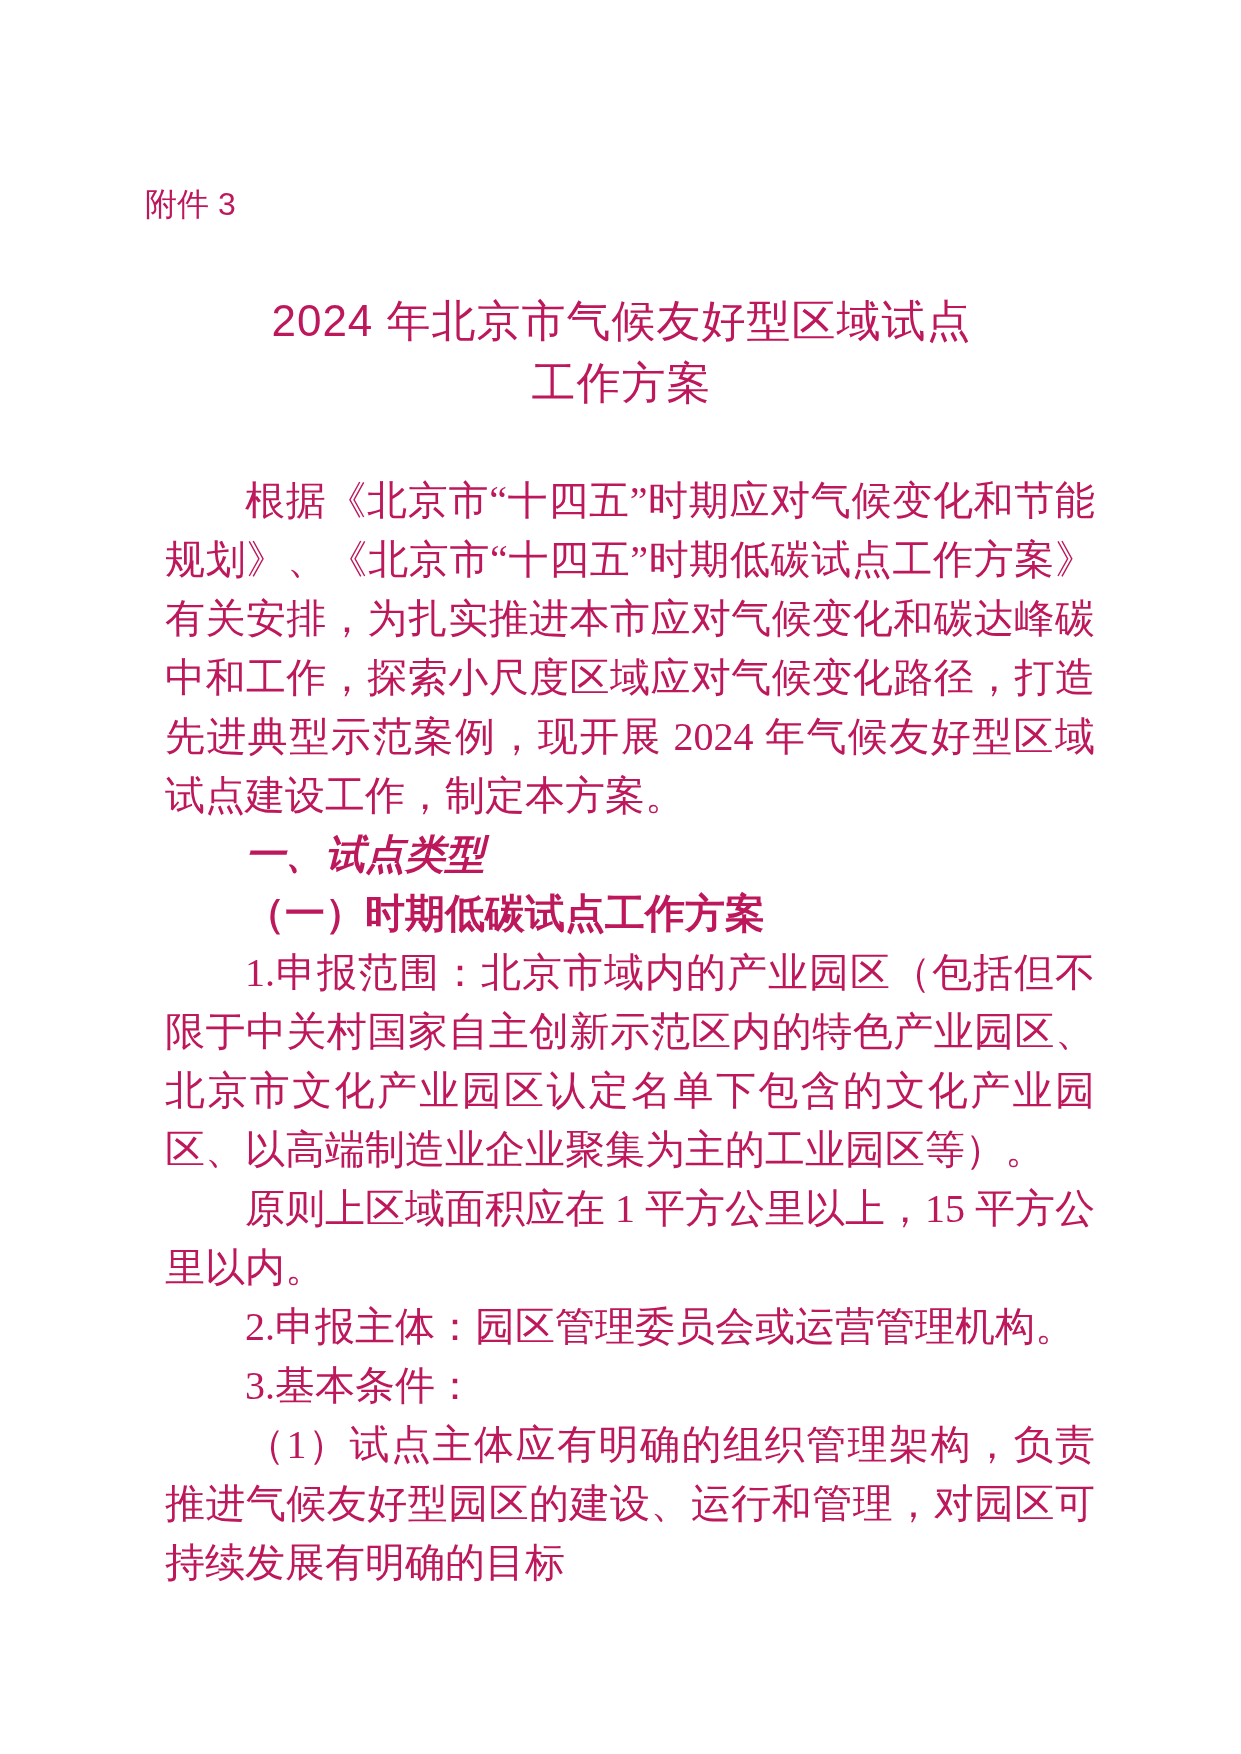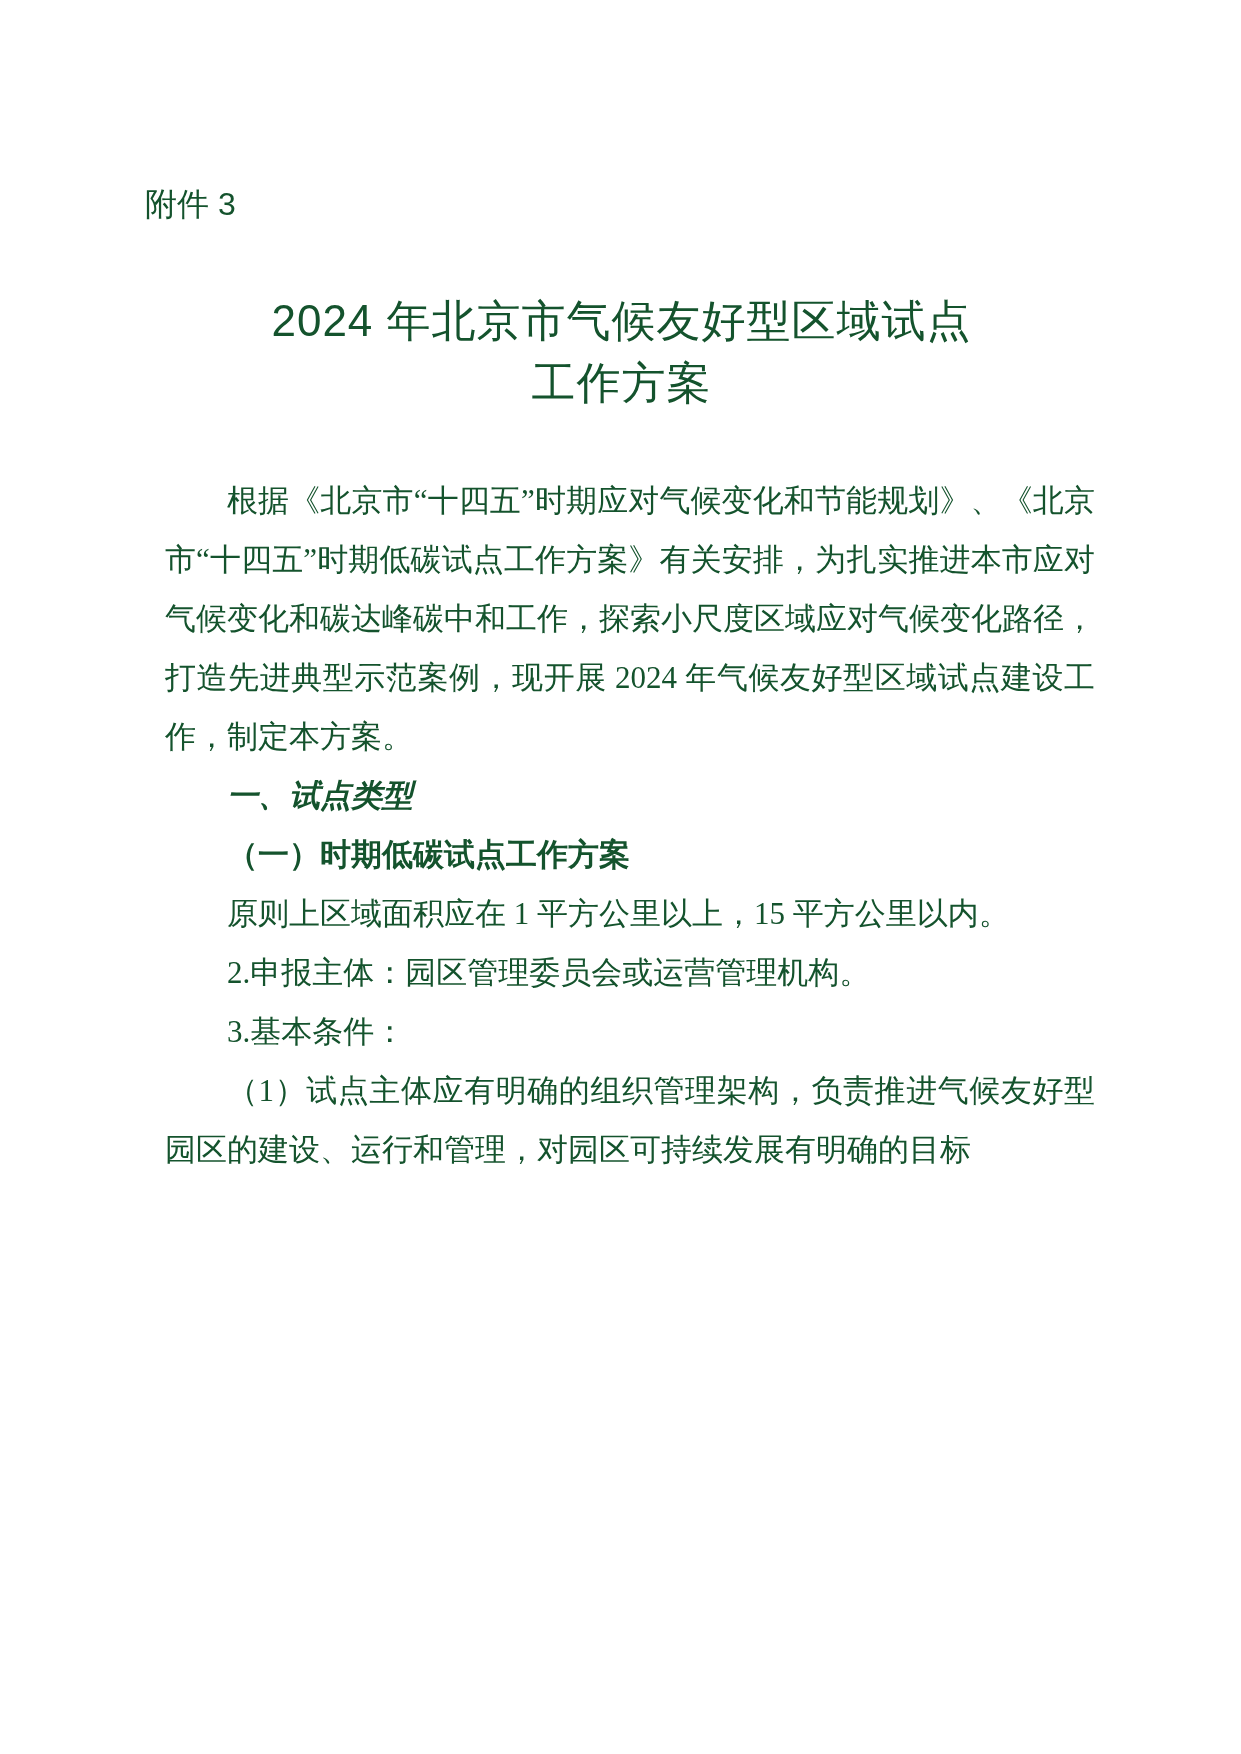--- a/index.html
+++ b/index.html
@@ -5,21 +5,21 @@
   html, body {
     margin: 0;
     padding: 0;
     background: #ffffff;
   }
   .page {
     position: relative;
     width: 1241px;
     height: 1754px;
     background: #ffffff;
-    color: #14532d;
+    color: #be185d;
     box-sizing: border-box;
     padding: 186px 143px 0 145px;
     overflow: hidden;
   }
   .attachment-label {
     font-family: "Liberation Sans", "DejaVu Sans", sans-serif;
     font-size: 32px;
     line-height: 36px;
     font-weight: normal;
   }
@@ -39,21 +39,21 @@
     font-family: "Liberation Serif", "DejaVu Serif", serif;
     font-size: 32px;
     line-height: 59px;
     text-align: justify;
     text-justify: inter-ideograph;
     line-break: strict;
   }
   .doc-body p, .doc-body h2, .doc-body h3 {
     margin: 0;
     padding: 0;
-    font-size: 31px;
+    font-size: 40px;
     line-height: 59px;
   }
   .para {
     text-indent: 2em;
     font-weight: normal;
     font-family: "Liberation Serif", "DejaVu Serif", serif;
   }
   .h-section {
     text-indent: 2em;
     font-family: "Liberation Sans", "DejaVu Sans", sans-serif;
@@ -75,19 +75,20 @@
 
   <div class="doc-title">
     <div>2024 年北京市气候友好型区域试点</div>
     <div>工作方案</div>
   </div>
 
   <div class="doc-body">
     <p class="para">根据《北京市“十四五”时期应对气候变化和节能规划》、《北京市“十四五”时期低碳试点工作方案》有关安排，为扎实推进本市应对气候变化和碳达峰碳中和工作，探索小尺度区域应对气候变化路径，打造先进典型示范案例，现开展 2024 年气候友好型区域试点建设工作，制定本方案。</p>
     <h2 class="h-section">一、试点类型</h2>
     <h3 class="h-sub">（一）时期低碳试点工作方案</h3>
+    <p class="para">1.申报范围：北京市域内的产业园区（包括但不限于中关村国家自主创新示范区内的特色产业园区、北京市文化产业园区认定名单下包含的文化产业园区、以高端制造业企业聚集为主的工业园区等）。</p>
     <p class="para">原则上区域面积应在 1 平方公里以上，15 平方公里以内。</p>
     <p class="para">2.申报主体：园区管理委员会或运营管理机构。</p>
     <p class="para">3.基本条件：</p>
     <p class="para">（1）试点主体应有明确的组织管理架构，负责推进气候友好型园区的建设、运行和管理，对园区可持续发展有明确的目标</p>
   </div>
 
 </div>
 
 </body></html>

